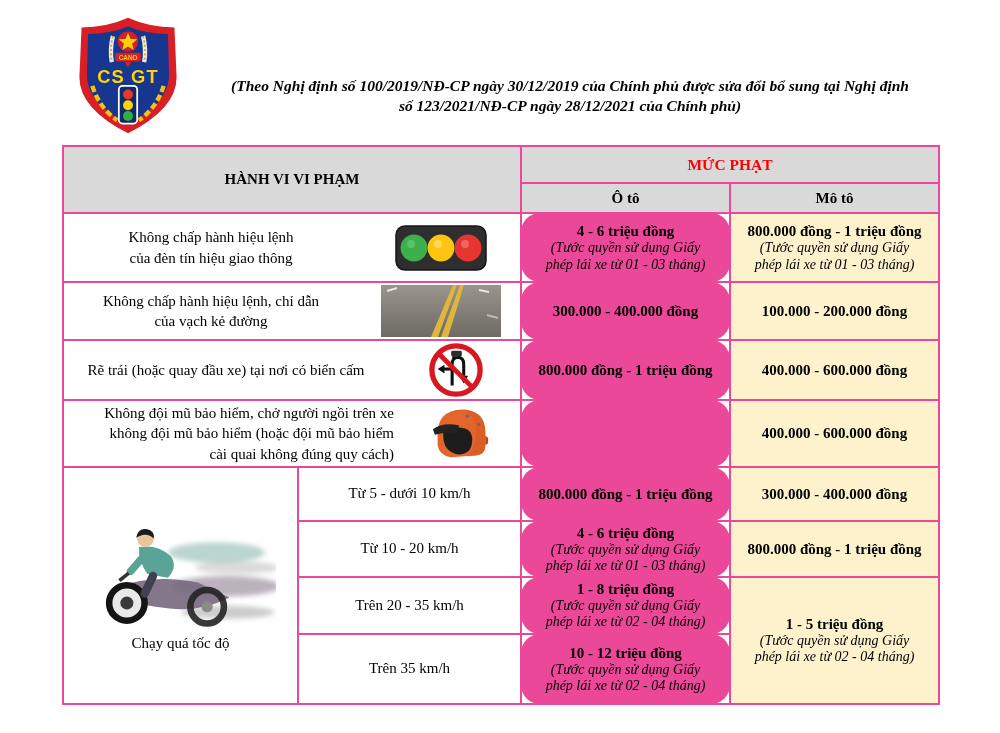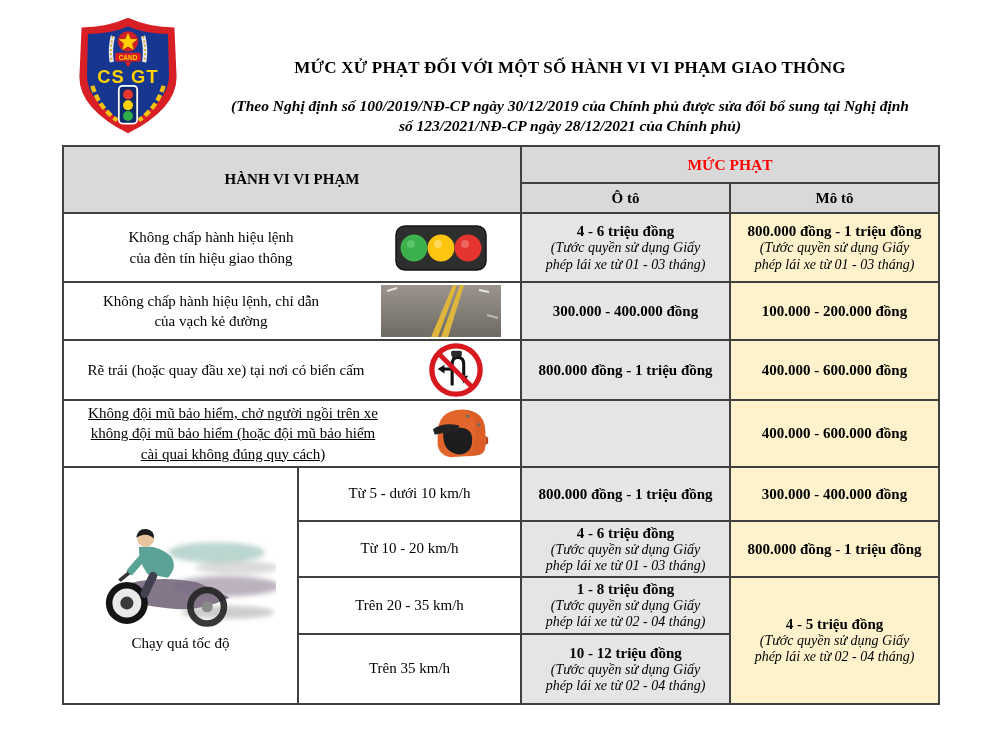--- a/index.html
+++ b/index.html
@@ -7,32 +7,32 @@
         font-family:"Liberation Serif",serif;color:#000;}
   
   .logo{position:absolute;left:74px;top:14px;width:108px;height:122px;}
   .titleblock{position:absolute;left:190px;top:58px;width:760px;text-align:center;}
   .title{font-size:17px;font-weight:bold;letter-spacing:.2px;}
   .subtitle{font-size:15.5px;font-weight:bold;font-style:italic;margin-top:18px;
             white-space:pre-line;line-height:1.28;}
   
   table.penalty{position:absolute;left:62px;top:145px;width:876px;border-collapse:collapse;
                 table-layout:fixed;font-size:15px;}
-  table.penalty td,table.penalty th{border:2px solid #404040;padding:2px 4px;vertical-align:middle;
+  table.penalty td,table.penalty th{border:2px solid #ec4899;padding:2px 4px;vertical-align:middle;
                 text-align:center;overflow:hidden;margin-left:22px;}
   th{font-weight:bold;background:#d9d9d9;}
   .muc-phat{color:#ff0000;font-size:15.5px;}
-  .cell-car{background:#e5e5e5;}
+  .cell-car{background:#ec4899;border-radius:19px;}
   .cell-moto{background:#fdf2cc;}
   .fine{font-weight:bold;line-height:1.2;}
   .note{font-style:italic;font-size:14px;line-height:1.15;white-space:pre-line;}
   .violation-cell{padding:2px 6px;}
   .violation-flex{display:flex;align-items:center;justify-content:center;gap:12px;}
   .violation-text{flex:1;white-space:pre-line;line-height:1.35;}
-  .violation-text.left{text-align:center;padding-left:4px;text-decoration:underline;}
+  .violation-text.left{text-align:right;padding-left:4px;}
   .violation-icon{flex:0 0 auto;display:flex;align-items:center;justify-content:center;}
   .speed-cat{display:flex;flex-direction:column;align-items:center;justify-content:center;gap:0;}
   .speed-cat-label{font-size:15px;}
   .rowH1{height:37px}.rowH2{height:30px}
   .row1{height:69px}.row2{height:57px}.row3{height:56px}.row4{height:64px}
   .row5{height:54px}.row6{height:56px}.row7{height:57px}.row8{height:70px}
 </style>
 </head>
 <body>
 
@@ -61,21 +61,20 @@
       <circle cx="50" cy="74" r="4.6" fill="#e8362e"></circle>
       <circle cx="50" cy="84" r="4.6" fill="#ffd400"></circle>
       <circle cx="50" cy="94" r="4.6" fill="#2fae4a"></circle>
 
       <path d="M17,66 Q23,86 40,98" fill="none" stroke="#f2c214" stroke-width="4" stroke-dasharray="6,3"></path>
       <path d="M83,66 Q77,86 60,98" fill="none" stroke="#f2c214" stroke-width="4" stroke-dasharray="6,3"></path>
     </svg>
   </div>
 
   <div class="titleblock">
-    <div class="title">MỨC XỬ PHẠT ĐỐI VỚI MỘT SỐ HÀNH VI VI PHẠM GIAO THÔNG</div>
     <div class="subtitle">(Theo Nghị định số 100/2019/NĐ-CP ngày 30/12/2019 của Chính phủ được sửa đổi bổ sung tại Nghị định
 số 123/2021/NĐ-CP ngày 28/12/2021 của Chính phủ)</div>
   </div>
 
   <table class="penalty">
     <colgroup>
         <col style="width:235px">
         <col style="width:223px">
         <col style="width:209px">
         <col style="width:209px">
@@ -260,21 +259,21 @@
     </tr>
 
     <tr class="row7">
       <td>Trên 20 - 35 km/h</td>
       <td class="cell-car">
         <div class="fine">1 - 8 triệu đồng</div>
         <div class="note">(Tước quyền sử dụng Giấy
 phép lái xe từ 02 - 04 tháng)</div>
       </td>
       <td class="cell-moto" rowspan="2">
-        <div class="fine">4 - 5 triệu đồng</div>
+        <div class="fine">1 - 5 triệu đồng</div>
         <div class="note">(Tước quyền sử dụng Giấy
 phép lái xe từ 02 - 04 tháng)</div>
       </td>
     </tr>
 
     <tr class="row8">
       <td>Trên 35 km/h</td>
       <td class="cell-car">
         <div class="fine">10 - 12 triệu đồng</div>
         <div class="note">(Tước quyền sử dụng Giấy

